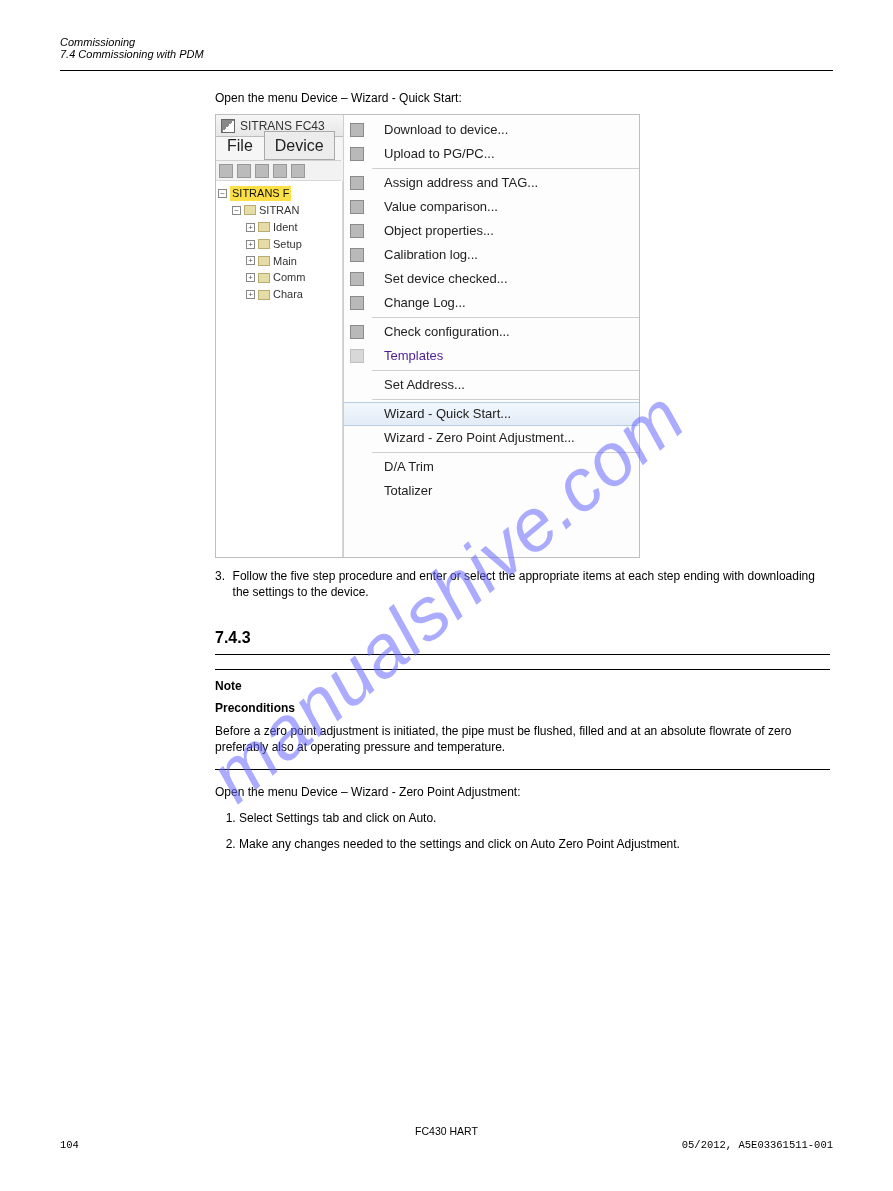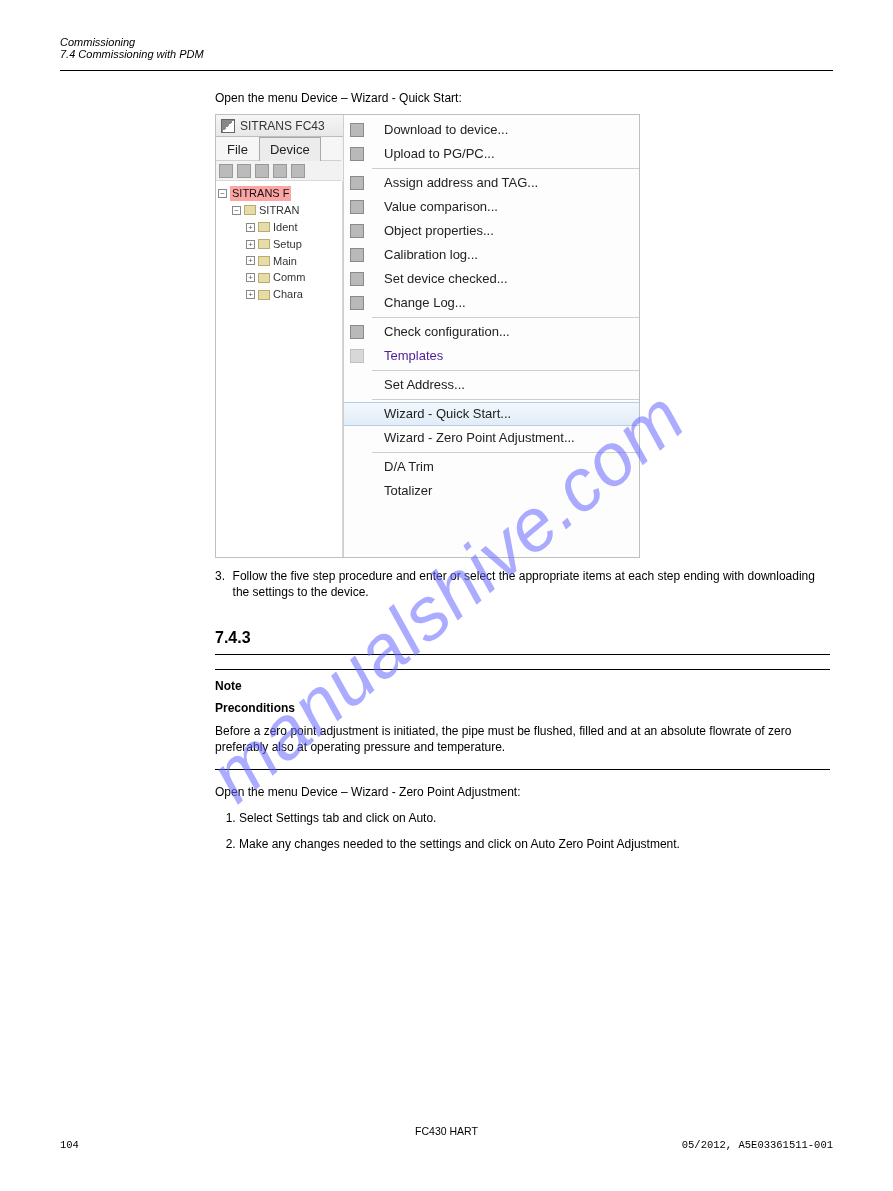--- a/index.html
+++ b/index.html
@@ -48,22 +48,22 @@
   .ss-titlebar .app-icon {
     width: 14px; height:14px; margin: 0 5px;
     background: linear-gradient(135deg,#888 50%,#fff 50%);
     border:1px solid #666;
   }
   .ss-menubar {
     position: absolute; top: 22px; left:0; right:298px;
     height: 24px;
     background: #f6f6f6;
     border-bottom:1px solid #d0d0d0;
-    display:flex; align-items:flex-start;
-    font-size:13px; color:#222;
+    display:flex; align-items:flex-end;
+    font-size:16px; color:#222;
   }
   .ss-menubar div { padding: 3px 10px; border:1px solid transparent; }
   .ss-menubar .active { border:1px solid #a9a9a9; background:#ececec; }
   .ss-toolbar {
     position:absolute; top:46px; left:0; right:298px;
     height:20px;
     background:#f2f2f2;
     border-bottom:1px solid #d8d8d8;
     display:flex; align-items:center; gap:4px; padding:0 3px;
   }
@@ -74,21 +74,21 @@
     font-size:11px; color:#333;
     padding:4px 0 0 2px;
     border-right:1px solid #d6d6d6;
   }
   .ss-tree .node { display:flex; align-items:center; gap:3px; padding:1px 0; white-space:nowrap; overflow:hidden; }
   .ss-tree .lvl0 { padding-left:0; }
   .ss-tree .lvl1 { padding-left:14px; }
   .ss-tree .lvl2 { padding-left:28px; }
   .ss-tree .tog { width:9px; height:9px; border:1px solid #888; font-size:8px; line-height:7px; text-align:center; color:#555; background:#fff; }
   .ss-tree .fold { width:12px; height:10px; background:#e6dca7; border:1px solid #b8ac70; }
-  .ss-tree .sel { background:#fca5a5; padding:0 2px; color:#111; }
+  .ss-tree .sel { background:#fde047; padding:0 2px; color:#111; }
   .ss-menu {
     position:absolute; top:0; left:127px; right:0; bottom:0;
     background:#fdfdfd;
     border-left:1px solid #cfcfcf;
     padding-top:3px;
     font-size:13px;
     color:#222;
   }
   .ss-menu .mi {
     display:flex; align-items:center;

